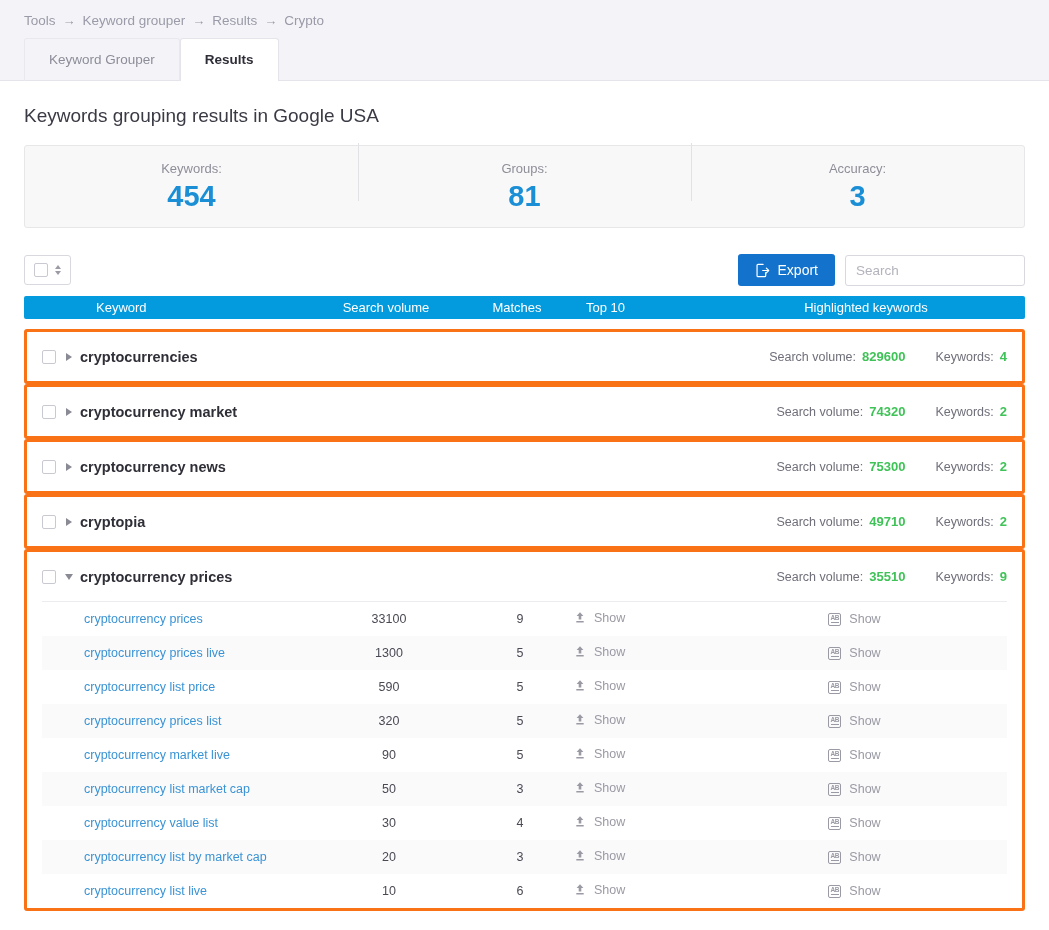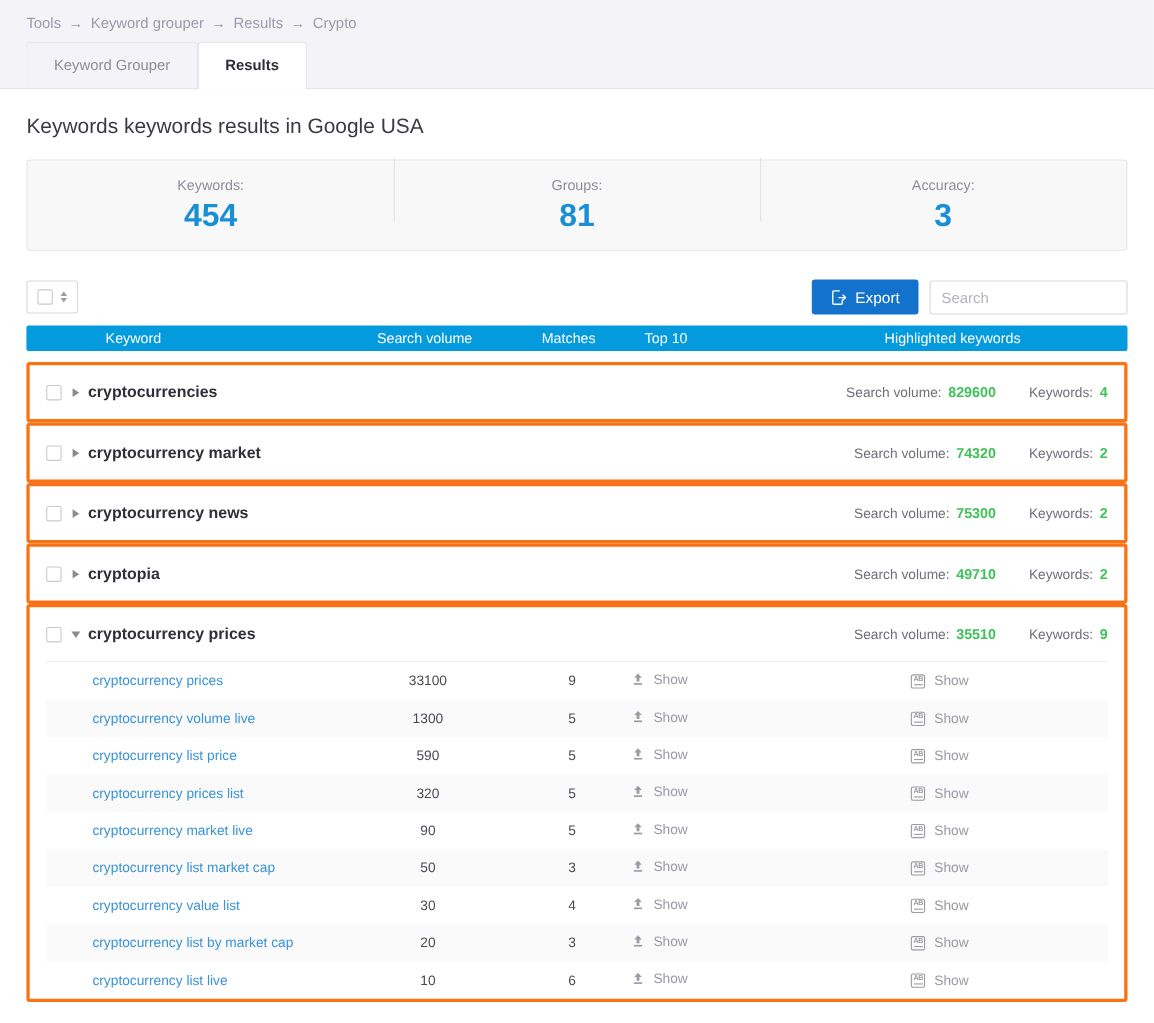--- a/index.html
+++ b/index.html
@@ -302,21 +302,21 @@
       <span class="crumb">Crypto</span>
     </div>
   <div class="tabs">
       <div class="tab inactive">Keyword Grouper</div>
       <div class="tab active">Results</div>
     </div>
 </div>
 
 <div class="main">
 
-  <h1 class="page-title">Keywords keywords results in Google USA</h1>
+  <h1 class="page-title">Keywords grouping results in Google USA</h1>
 
   <div class="stats">
       <div class="stat">
         <div class="stat-label">Keywords:</div>
         <div class="stat-value">454</div>
       </div>
       <div class="stat">
         <div class="stat-label">Groups:</div>
         <div class="stat-value">81</div>
       </div>
@@ -456,21 +456,21 @@
                 <span>Show</span>
               </span></div>
             <div class="kw-hl">
               <span class="show-link">
                 <span class="icon-ab">AB</span>
                 <span>Show</span>
               </span>
             </div>
           </div>
           <div class="kw-row alt">
-            <div class="kw-name">cryptocurrency volume live</div>
+            <div class="kw-name">cryptocurrency prices live</div>
             <div class="kw-sv">1300</div>
             <div class="kw-mt">5</div>
             <div class="kw-t10"><span class="show-link">
                 <span>
                   <svg width="12" height="13" viewBox="0 0 12 13" fill="none">
                     <path d="M6 1.3 L9.4 5.1 H7.3 V8.6 H4.7 V5.1 H2.6 Z" fill="#9a9aa4"></path>
                     <rect x="2.3" y="10" width="7.4" height="1.5" fill="#9a9aa4"></rect>
                   </svg>
                 </span>
                 <span>Show</span>

